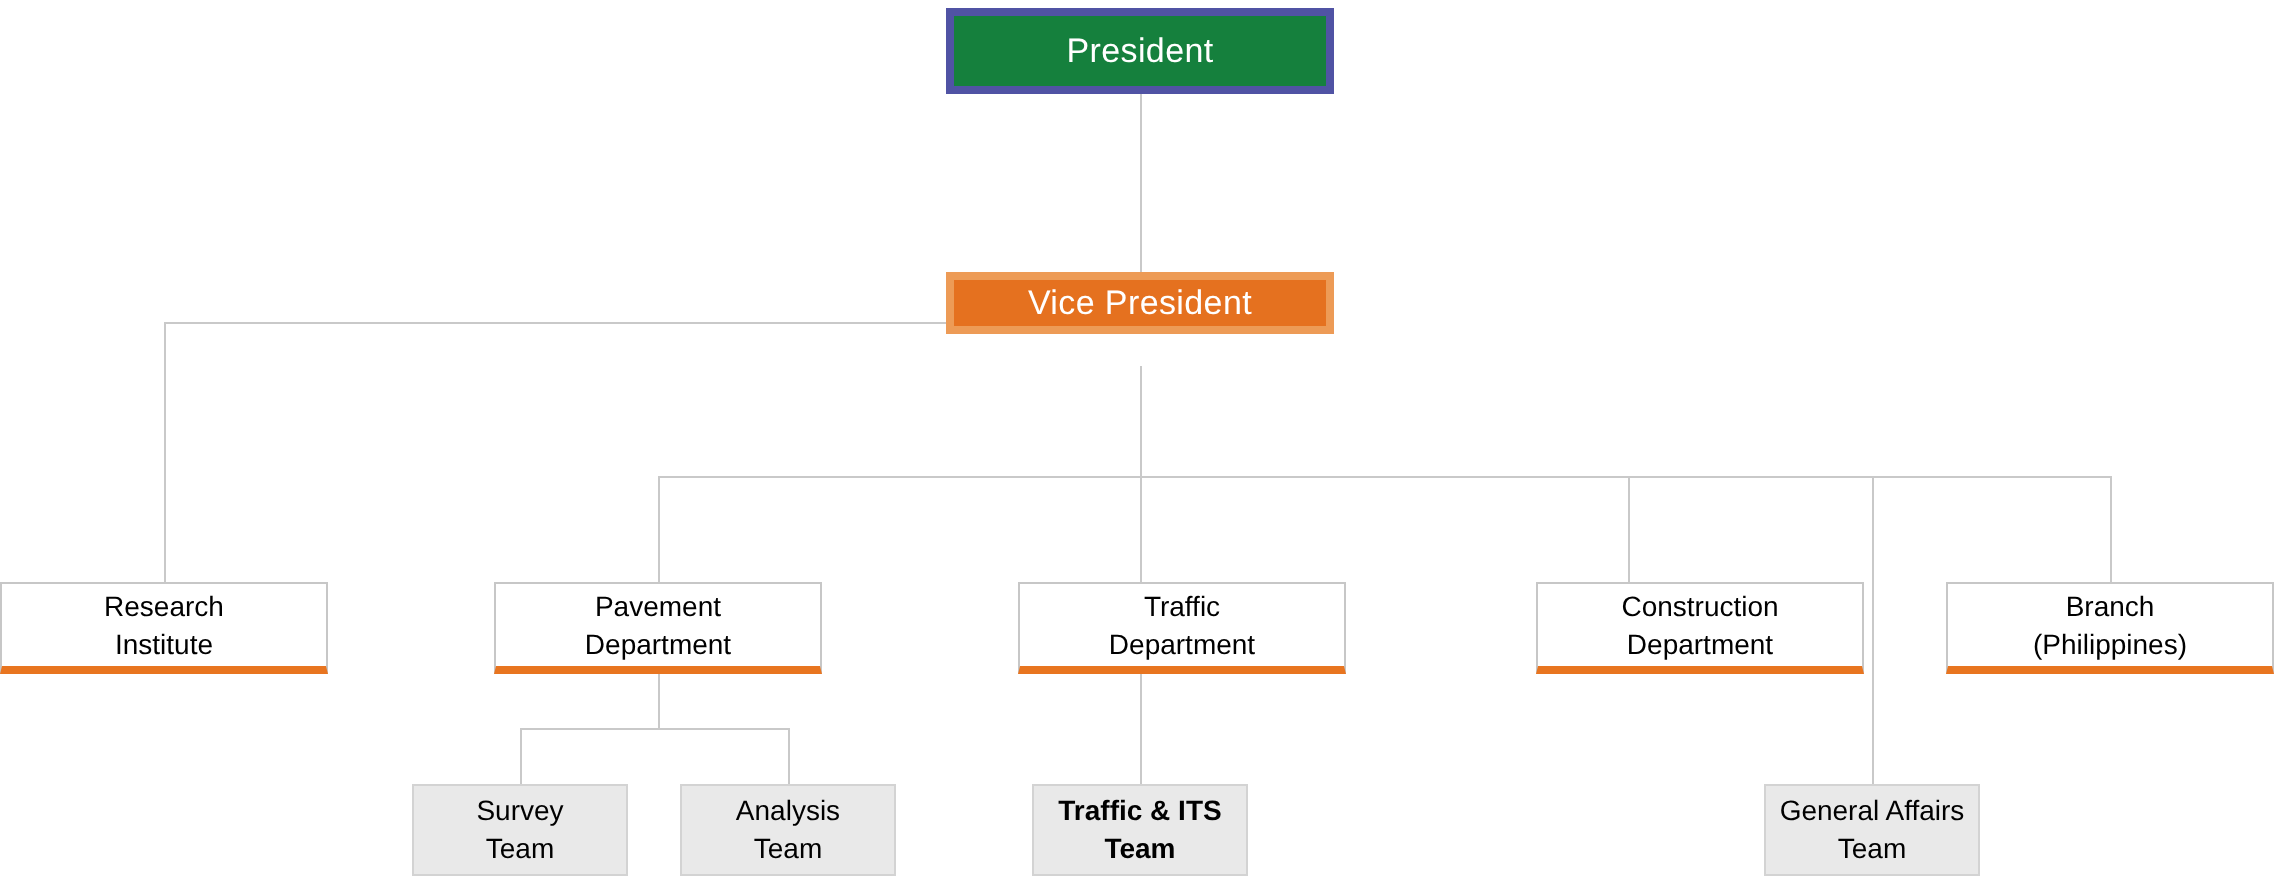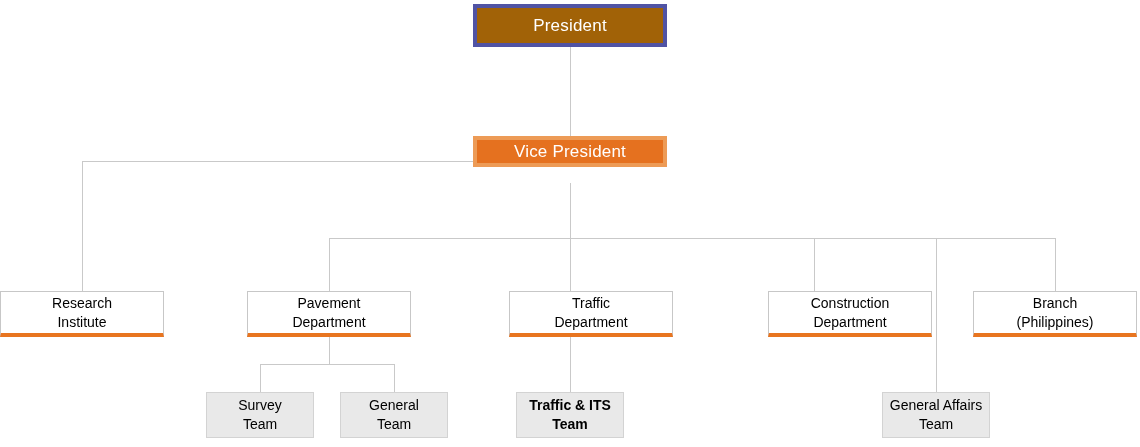--- a/index.html
+++ b/index.html
@@ -28,21 +28,21 @@
   .exec {
     width: 194px;
     left: 473px;
     color: #ffffff;
     font-size: 17px;
     letter-spacing: 0.2px;
   }
   .president {
     top: 4px;
     height: 43px;
-    background: #a16207;
+    background: #15803d;
     border: 4px solid #5053a4;
   }
   .vice-president {
     top: 136px;
     height: 31px;
     background: #e5711f;
     border: 4px solid #ed9b56;
   }
   .dept {
     top: 291px;
@@ -124,21 +124,21 @@
     <span>Branch</span>
     <span>(Philippines)</span>
   </div>
 
   <div class="node team" style="left:206px;">
     <span>Survey</span>
     <span>Team</span>
   </div>
 
   <div class="node team" style="left:340px;">
-    <span>General</span>
+    <span>Analysis</span>
     <span>Team</span>
   </div>
 
   <div class="node team" style="left:516px;font-weight:bold;">
     <span>Traffic &amp; ITS</span>
     <span>Team</span>
   </div>
 
   <div class="node team" style="left:882px;">
     <span>General Affairs</span>

